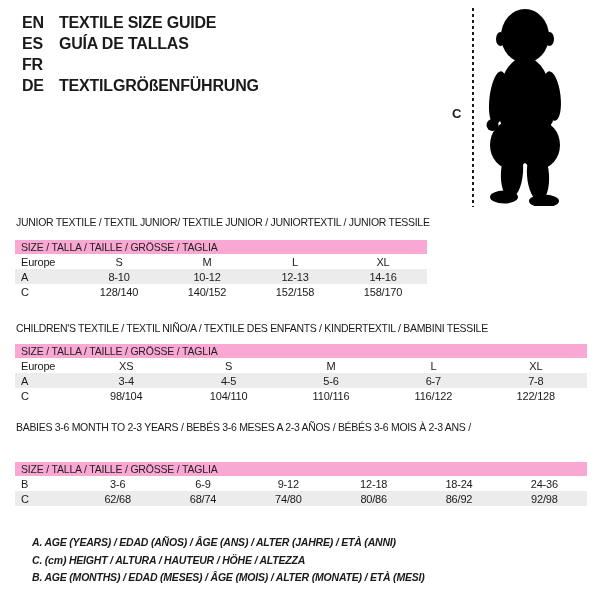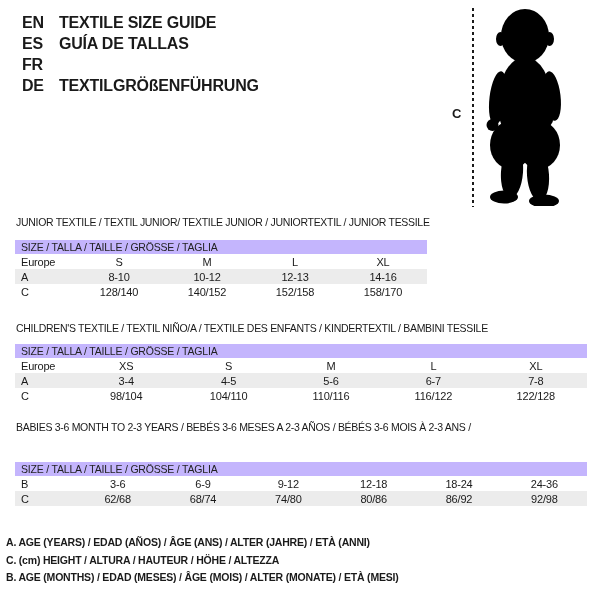--- a/index.html
+++ b/index.html
@@ -15,32 +15,32 @@
   
   .figure-line{position:absolute;left:472px;top:8px;width:2px;height:199px;
     background:repeating-linear-gradient(to bottom,#1a1a1a 0 3px,transparent 3px 6px);}
   .figure-label{position:absolute;left:452px;top:106px;font-size:13px;font-weight:bold;}
   .baby-svg{position:absolute;left:477px;top:6px;}
   
   .section-title{position:absolute;left:16px;font-weight:normal;font-size:10.5px;
     letter-spacing:-0.3px;white-space:nowrap;}
   table.size-table{position:absolute;left:15px;border-collapse:collapse;
     table-layout:fixed;font-size:11px;}
-  table.size-table th.bar{background:#c4b5fd;height:14px;text-align:left;
+  table.size-table th.bar{background:#f9a8d4;height:14px;text-align:left;
     font-weight:normal;padding:0 0 0 6px;font-size:10.5px;letter-spacing:-0.2px;
     color:#222;white-space:nowrap;overflow:hidden;}
   table.size-table td{height:15px;padding:0;text-align:center;font-size:11px;
     letter-spacing:-0.2px;white-space:nowrap;}
   table.size-table td.lbl{text-align:left;padding-left:6px;}
   table.size-table tr.shaded{background:#ececec;}
   .t-junior{width:412px;}
   .t-wide{width:572px;}
   
-  .footnotes{position:absolute;left:6px;top:534px;font-weight:bold;
-    font-size:10.5px;letter-spacing:-0.2px;}
+  .footnotes{position:absolute;left:32px;top:534px;font-weight:bold;
+    font-size:10.5px;letter-spacing:-0.2px;font-style:italic;}
   .footnote{height:17.5px;line-height:17.5px;white-space:nowrap;}
 </style>
 </head>
 <body>
 
 <div class="page">
 
   <div class="langs">
     <div class="lang-row">
       <span class="lang-code">EN</span>

